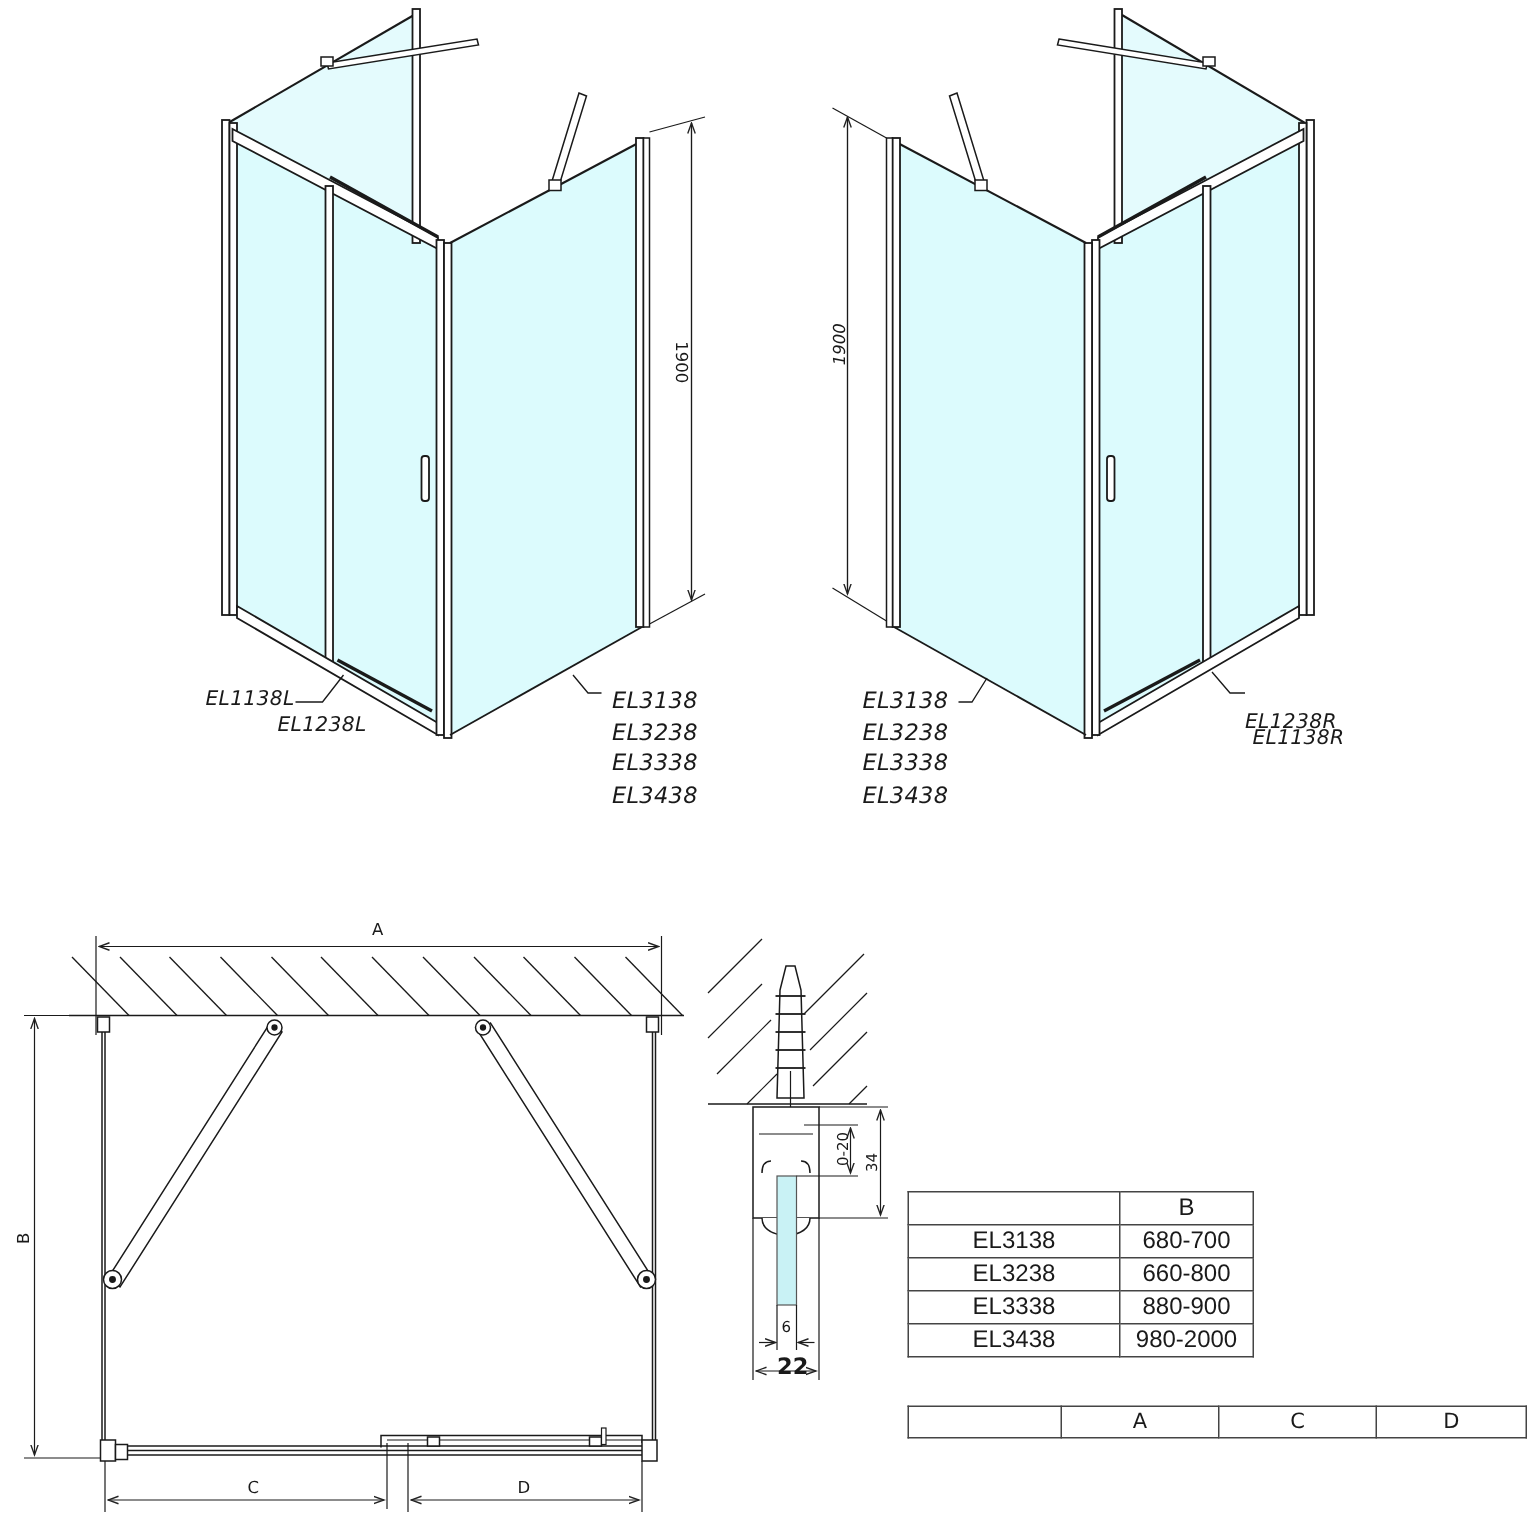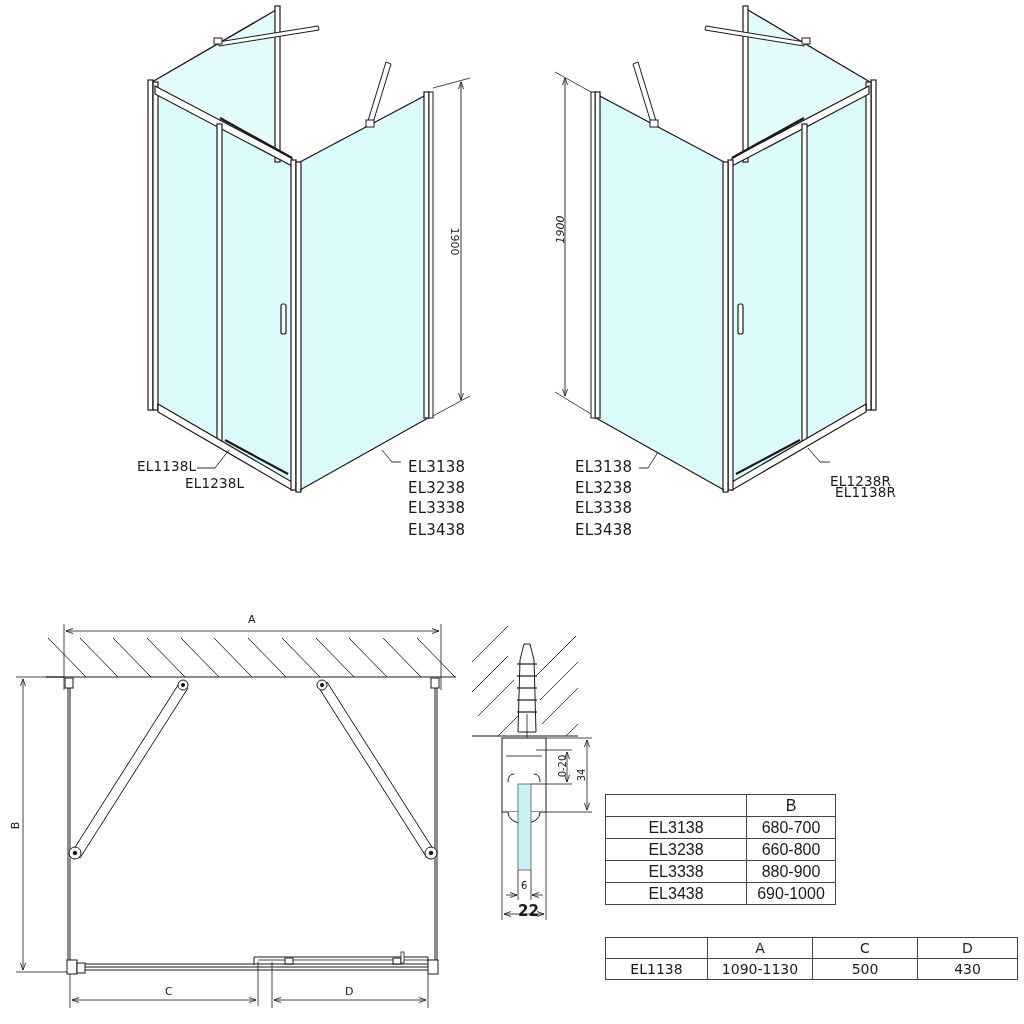--- a/index.html
+++ b/index.html
@@ -1,19 +1,19 @@
 <!DOCTYPE html>
 <html><head>
 <meta charset="utf-8">
 <style>
   html, body { margin: 0; padding: 0; background: #ffffff; }
   body { width: 1024px; height: 1024px; position: relative; overflow: hidden;
          font-family: "DejaVu Sans", sans-serif; color: #1a1a1a; }
   svg.drawing { position: absolute; left: 0; top: 0; }
-  .lbl { position: absolute; font-size: 13.5px; line-height: 1; white-space: nowrap; letter-spacing: 0.2px; }
+  .lbl { position: absolute; font-size: 13.5px; line-height: 1; white-space: nowrap; letter-spacing: 0.2px; font-style: italic; }
   .dim { position: absolute; font-size: 11px; line-height: 1; white-space: nowrap; }
   .rot-l { transform: rotate(90deg); transform-origin: center; }
   .rot-r { transform: rotate(-90deg); transform-origin: center; font-style: italic; }
   table.spec { position: absolute; border-collapse: collapse; font-family: "Liberation Sans", sans-serif; font-size: 16px; }
   table.spec td { border: 1.5px solid #444; text-align: center; padding: 0; height: 21px; line-height: 19px; }
   table.spec2 { font-family: "DejaVu Sans", sans-serif; font-size: 14px; }
   table.spec2 td { height: 20px; line-height: 18px; }
 </style>
 </head>
 <body>
@@ -256,33 +256,27 @@
   <tr>
     <td>EL3238</td>
     <td>660-800</td>
   </tr>
   <tr>
     <td>EL3338</td>
     <td>880-900</td>
   </tr>
   <tr>
     <td>EL3438</td>
-    <td>690-1000</td>
+    <td>980-2000</td>
   </tr>
 </tbody>
   </table>
 
 <table class="spec spec2" style="left:605px; top:937px; width:413px;">
   <tbody>
       <tr>
     <td style="width:101px;"></td>
     <td style="width:104px;">A</td>
     <td style="width:104px;">C</td>
     <td>D</td>
   </tr>
-  <tr>
-    <td>EL1138</td>
-    <td>1090-1130</td>
-    <td>500</td>
-    <td>430</td>
-  </tr>
 </tbody>
   </table>
 
 </body></html>

